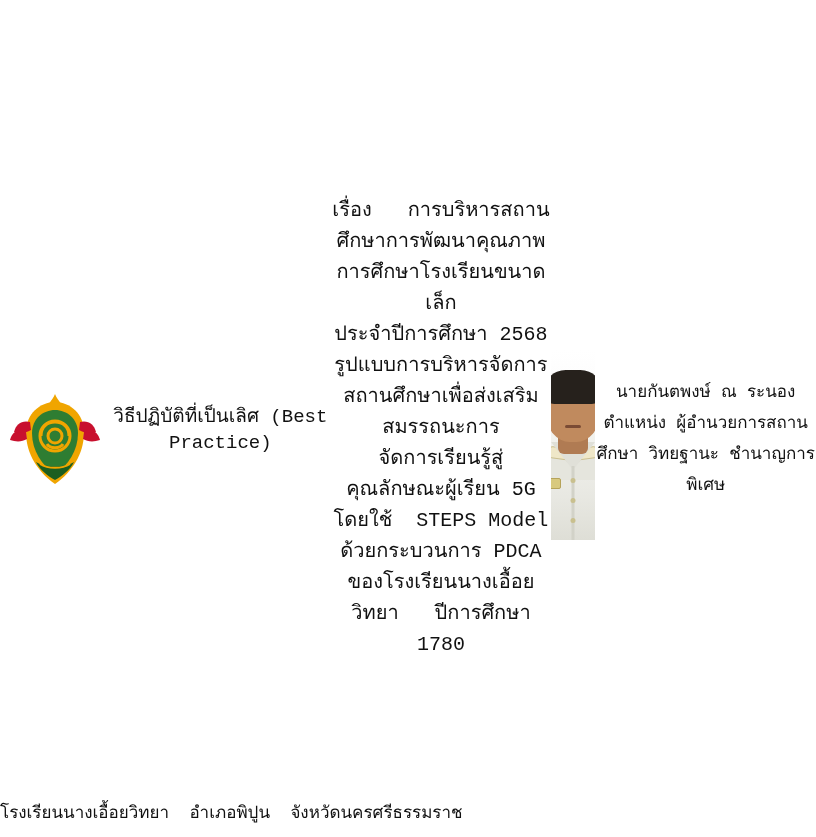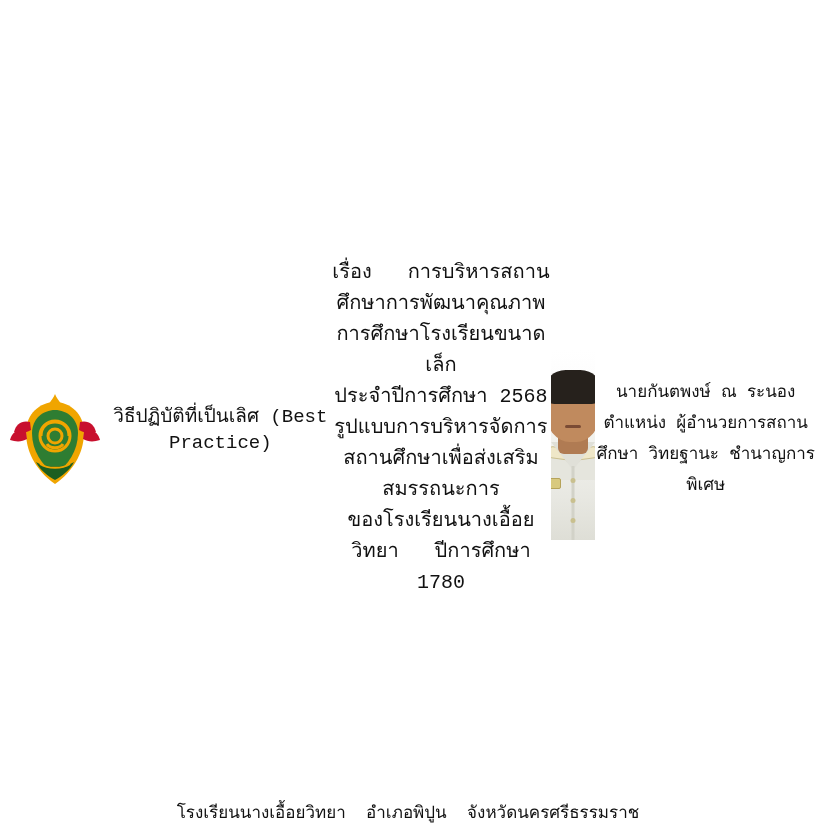--- a/index.html
+++ b/index.html
@@ -218,21 +218,21 @@
     line-height: 31px;
     color: #111111;
   }
 
   
   .footer-block {
     position: absolute;
     left: 0;
     right: 0;
     bottom: 8px;
-    text-align: center;
+    text-align: left;
     font-size: 17px;
     line-height: 31px;
     color: #111111;
   }
   .nowrap { white-space: pre-wrap; }
 </style>
 </head>
 <body>
 
 <div class="page">
@@ -261,20 +261,21 @@
     </svg>
   </div>
 
   <div class="title-block">
     <div class="doc-title">วิธีปฏิบัติที่เป็นเลิศ (Best Practice)</div>
   </div>
 
   <div class="subject-block">
     <div class="subject-line">เรื่อง   การบริหารสถานศึกษาการพัฒนาคุณภาพการศึกษาโรงเรียนขนาดเล็ก</div>
     <div class="subject-line">ประจำปีการศึกษา 2568  รูปแบบการบริหารจัดการสถานศึกษาเพื่อส่งเสริมสมรรถนะการ</div>
+    <div class="subject-line">จัดการเรียนรู้สู่คุณลักษณะผู้เรียน 5G  โดยใช้  STEPS Model ด้วยกระบวนการ PDCA</div>
     <div class="subject-line">ของโรงเรียนนางเอื้อยวิทยา   ปีการศึกษา 1780</div>
   </div>
 
   <div class="portrait-wrap">
     <div class="portrait">
       <div class="pt-bg"></div>
       <div class="pt-body"></div>
       <div class="pt-shoulder-l"></div>
       <div class="pt-shoulder-r"></div>
       <div class="epaulette left"></div>

